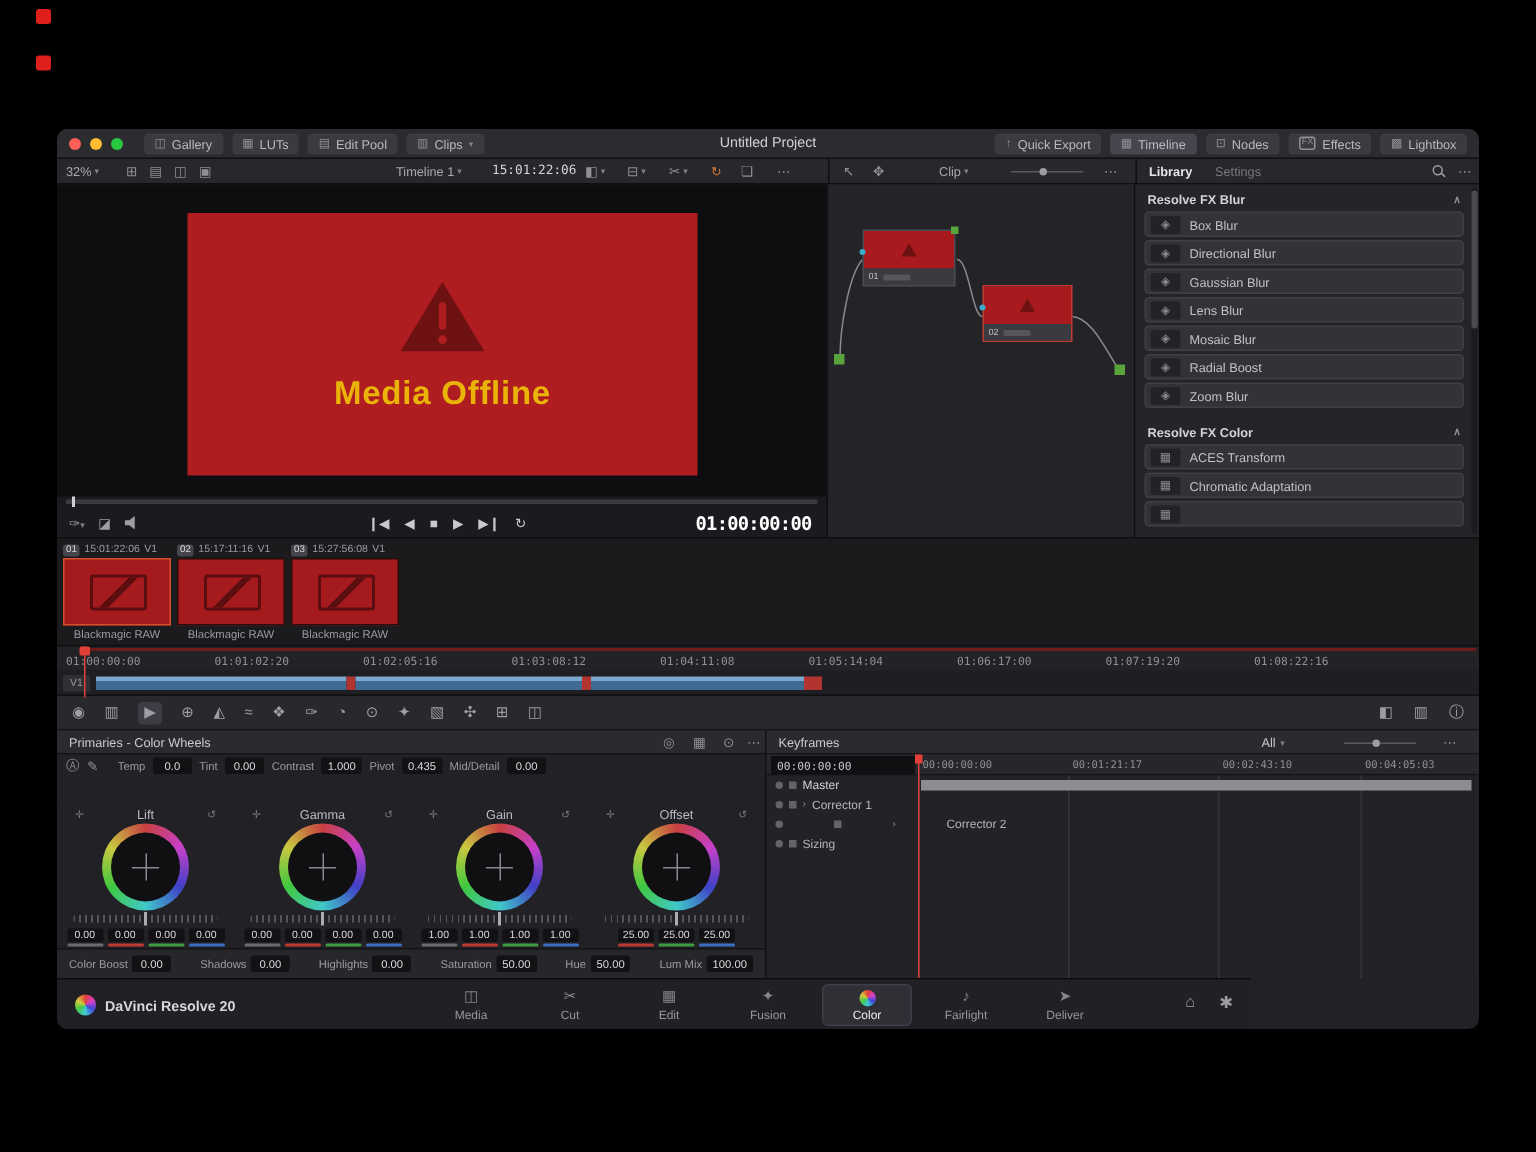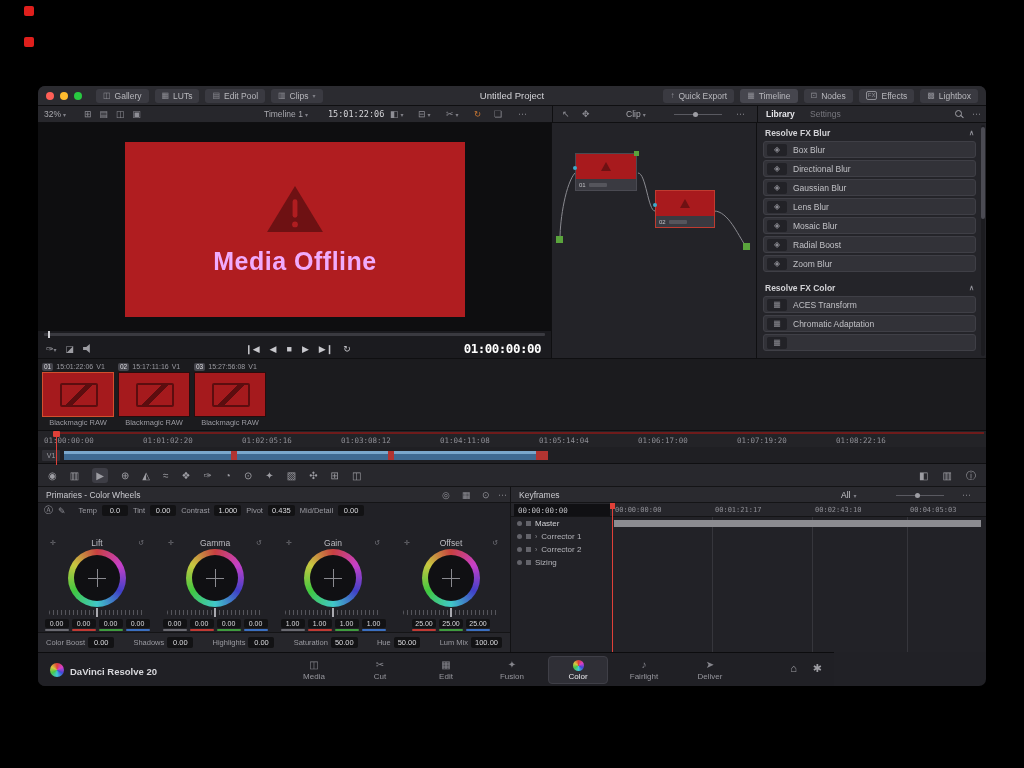--- a/index.html
+++ b/index.html
@@ -23,21 +23,21 @@
   .vsep{position:absolute;top:0;width:1px;height:17px;background:#0f0f11;}
   .mini-slider{width:48px;height:1px;background:#5a5a61;position:relative;}
   .mini-slider::after{content:"";position:absolute;left:40%;top:-2px;width:5px;height:5px;border-radius:50%;background:#9d9da3;}
   .mag{position:relative;width:9px;height:9px;display:inline-block;}
   .mag::before{content:"";position:absolute;left:0;top:0;width:5px;height:5px;border:1px solid #9d9da3;border-radius:50%;}
   .mag::after{content:"";position:absolute;left:5px;top:6px;width:4px;height:1px;background:#9d9da3;transform:rotate(45deg);}
   
   .viewer{position:absolute;left:0;top:37px;width:514px;height:235px;background:#1b1b1f;border-right:1px solid #0f0f11;}
   .viewer-canvas{position:absolute;left:0;top:0;width:513px;height:208px;background:#0e0e10;}
   .mo-box{position:absolute;left:87px;top:19px;width:340px;height:175px;background:#b01d20;display:flex;flex-direction:column;align-items:center;justify-content:center;gap:12px;}
-  .mo-text{font-size:25px;font-weight:bold;color:#f0abfc;letter-spacing:.5px;}
+  .mo-text{font-size:22px;font-weight:bold;color:#eab308;letter-spacing:.5px;}
   .scrub{position:absolute;left:6px;right:6px;top:210px;height:3px;background:#3a3a40;border-radius:1px;}
   .scrub-marker{position:absolute;left:10px;top:208px;width:2px;height:7px;background:#d0d0d4;}
   .transport{position:absolute;left:0;top:216px;width:513px;height:19px;display:flex;align-items:center;}
   .trans-left{position:absolute;left:8px;display:flex;gap:9px;align-items:center;color:#9d9da3;font-size:9px;}
   .speaker{width:9px;height:9px;background:#9d9da3;clip-path:polygon(0 32%,35% 32%,75% 0,75% 100%,35% 68%,0 68%);}
   .trans-center{position:absolute;left:160px;width:200px;display:flex;justify-content:center;gap:10px;color:#c8c8cd;font-size:9px;}
   .big-tc{position:absolute;right:10px;font-size:12.5px;font-weight:bold;color:#fff;font-family:"DejaVu Sans Mono",monospace;letter-spacing:-.5px;}
   
   .nodegraph{position:absolute;left:514px;top:37px;width:205px;height:235px;background:#232328;border-right:1px solid #0f0f11;}
   .node{position:absolute;background:#2c2c31;border:1px solid #4a4a52;}
@@ -641,21 +641,21 @@
     <span class="kf-dot"></span>
     <span class="kf-sq"></span>
     <span>Master</span>
   </div>
   <div class="kf-row" style="top:444px;">
     <span class="kf-dot"></span>
     <span class="kf-sq"></span>
     <span class="kf-chev">›</span>
     <span>Corrector 1</span>
   </div>
-  <div class="kf-row" style="top:457px;">
+  <div class="kf-row" style="top:457px;justify-content:space-between;">
     <span class="kf-dot"></span>
     <span class="kf-sq"></span>
     <span class="kf-chev">›</span>
     <span>Corrector 2</span>
   </div>
   <div class="kf-row" style="top:470px;">
     <span class="kf-dot"></span>
     <span class="kf-sq"></span>
     <span>Sizing</span>
   </div>

